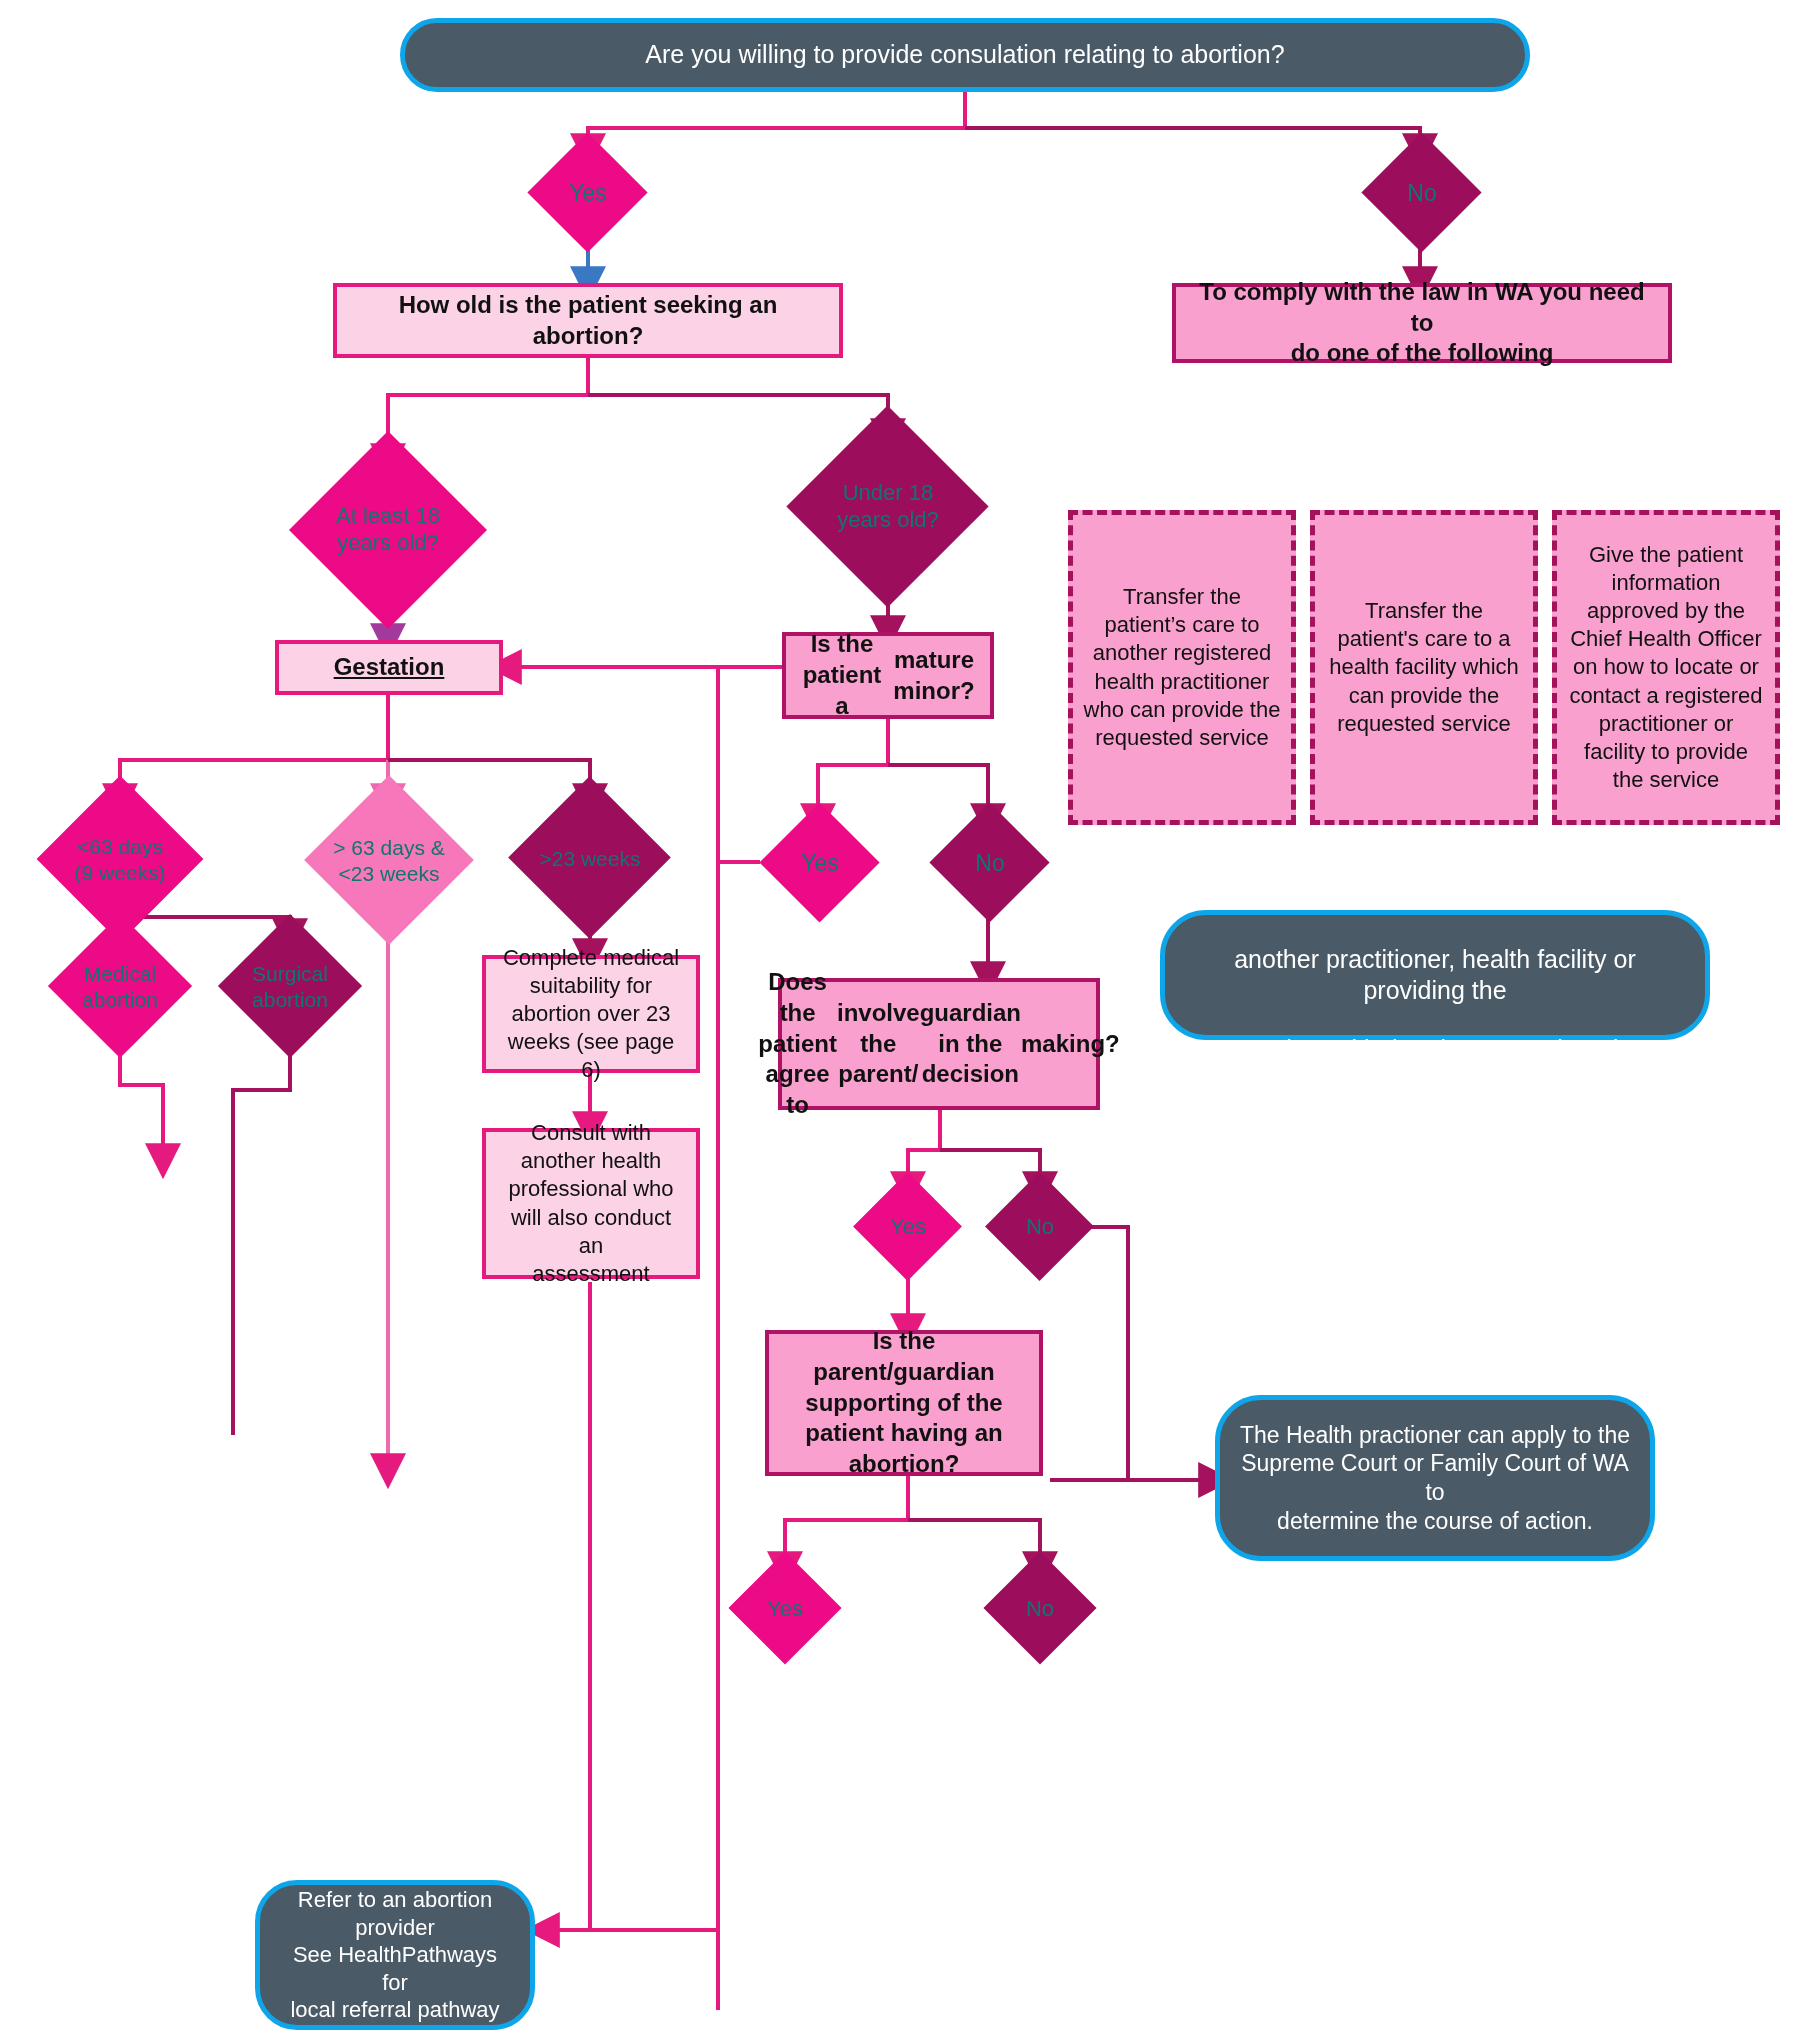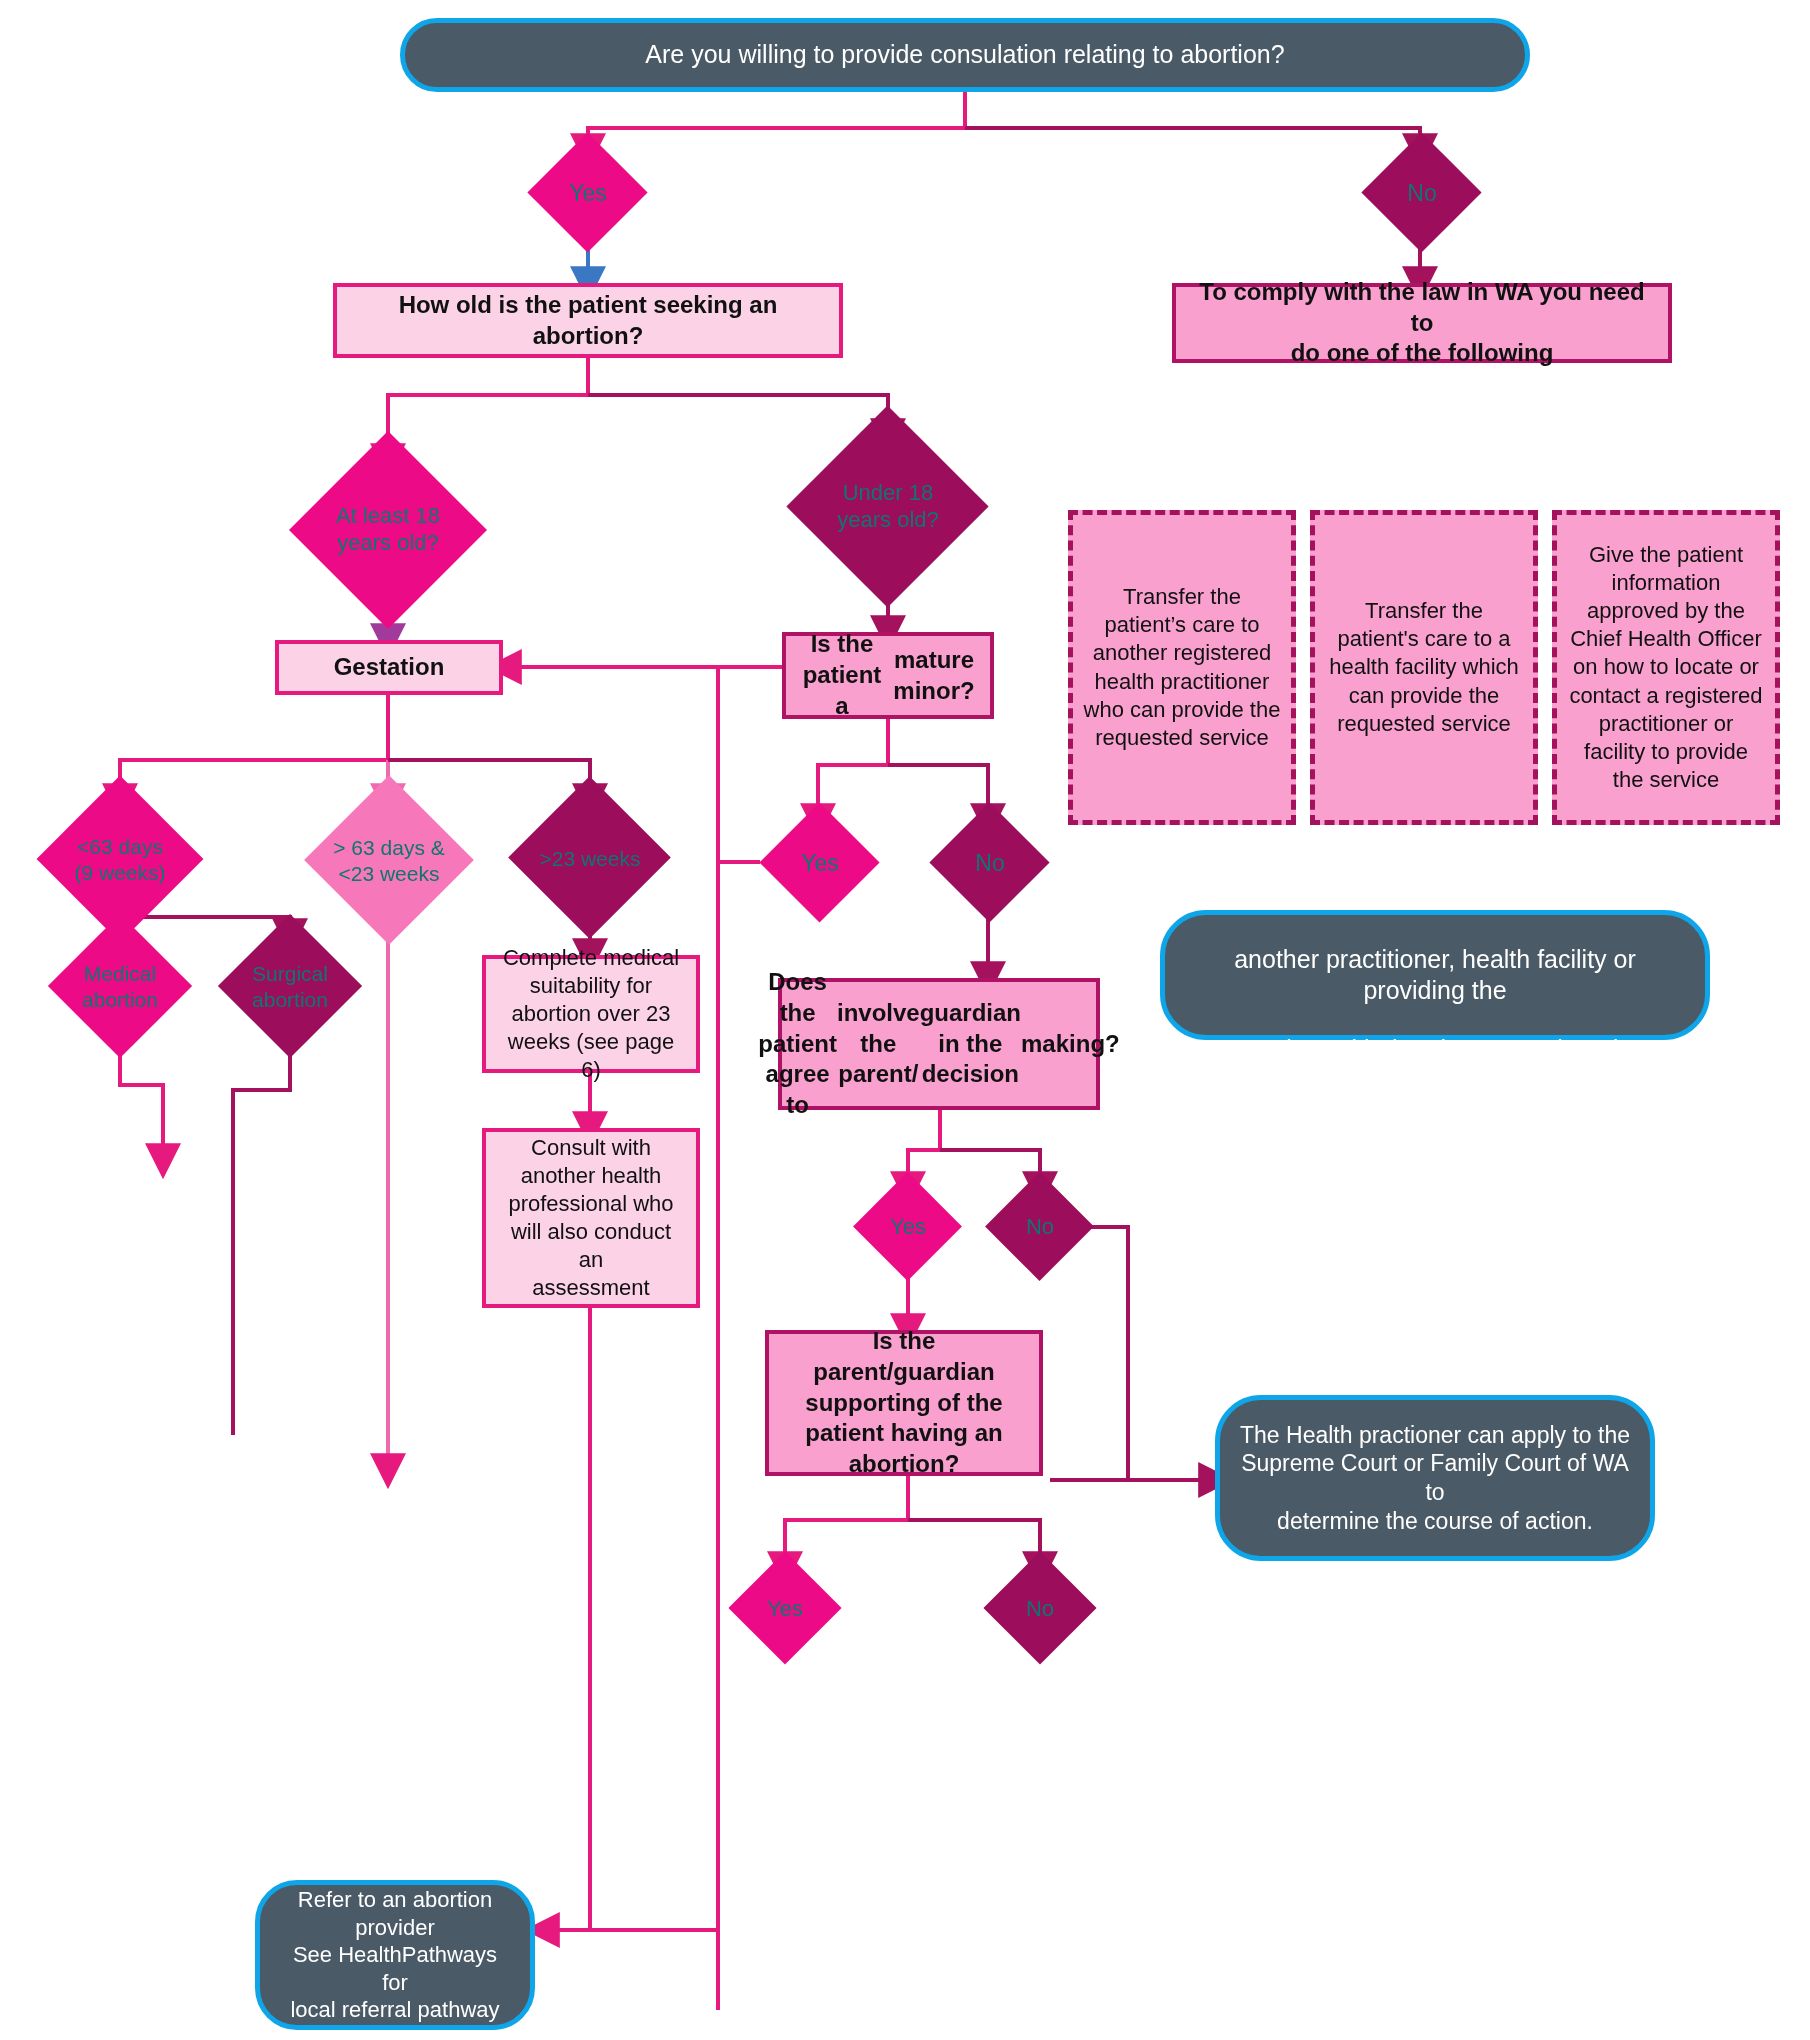--- a/index.html
+++ b/index.html
@@ -208,21 +208,21 @@
   </div>
 
   <div class="diamond" style="left:788px;top:435px;width:200px;height:143px;">
     <div class="shape c-dark" style="width:143px;height:143px;left:28px;"></div>
     <div class="dlabel sm" style="flex-direction:column;">
       <span>Under 18</span>
       <span>years old?</span>
     </div>
   </div>
 
-  <div class="node proc" style="left:275px;top:640px;width:228px;height:55px;">
+  <div class="node proc" style="left:275px;top:640px;width:228px;height:55px;text-decoration:underline;">
     <span>Gestation</span>
   </div>
 
   <div class="node proc med" style="left:782px;top:632px;width:212px;height:87px;flex-direction:row;">
     <span>Is the patient a</span>
     <span>mature minor?</span>
   </div>
 
   <div class="diamond" style="left:40px;top:800px;width:160px;height:120px;">
     <div class="shape c-magenta" style="width:118px;height:118px;left:21px;"></div>
@@ -271,21 +271,21 @@
     </div>
   </div>
 
   <div class="node proc plain" style="left:482px;top:955px;width:218px;height:118px;flex-direction:column;font-size:22px;">
     <span>Complete medical</span>
     <span>suitability for</span>
     <span>abortion over 23</span>
     <span>weeks (see page 6)</span>
   </div>
 
-  <div class="node proc plain" style="left:482px;top:1128px;width:218px;height:180px;flex-direction:column;font-size:22px;">
+  <div class="node proc plain" style="left:482px;top:1128px;width:218px;height:151px;flex-direction:column;font-size:22px;">
     <span>Consult with</span>
     <span>another health</span>
     <span>professional who</span>
     <span>will also conduct an</span>
     <span>assessment</span>
   </div>
 
   <div class="node proc med" style="left:778px;top:978px;width:322px;height:132px;flex-direction:row;">
     <span>Does the patient agree to</span>
     <span>involve the parent/</span>

